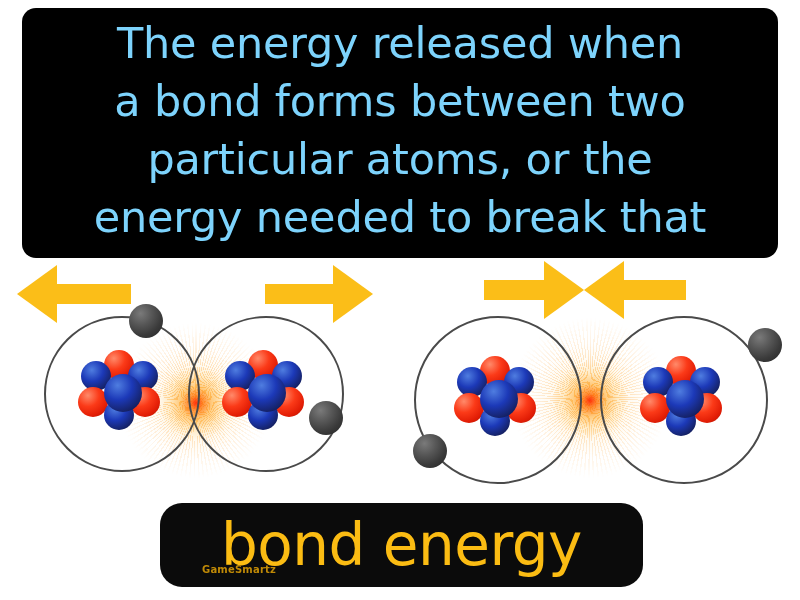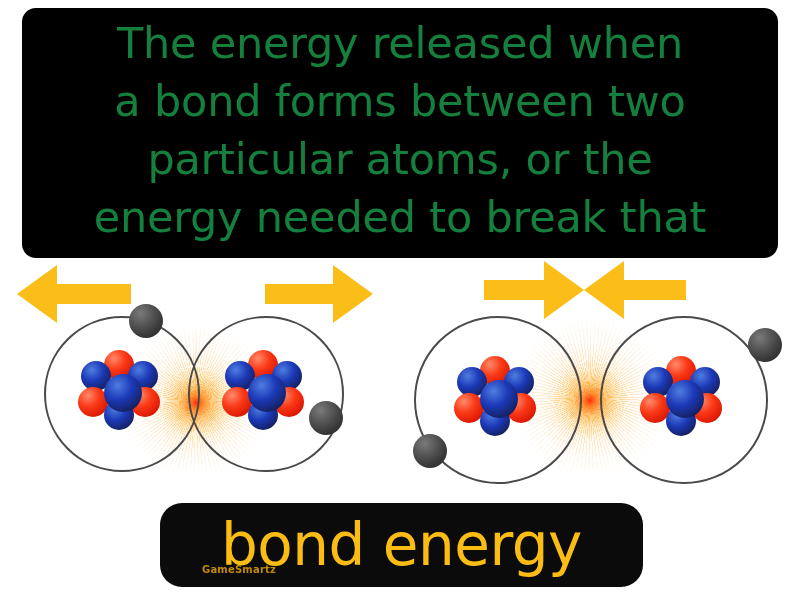--- a/index.html
+++ b/index.html
@@ -28,21 +28,21 @@
     height: 250px;
     background: #000000;
     border-radius: 14px;
     overflow: hidden;
   }
   #definition-text {
     position: absolute;
     left: 0;
     top: 6px;
     width: 756px;
-    color: #15803d;
+    color: #7dd3fc;
     font-family: "DejaVu Sans", sans-serif;
     font-size: 43px;
     line-height: 58px;
     font-weight: 400;
     text-align: center;
     letter-spacing: -0.2px;
     white-space: pre-line;
   }
 
   

